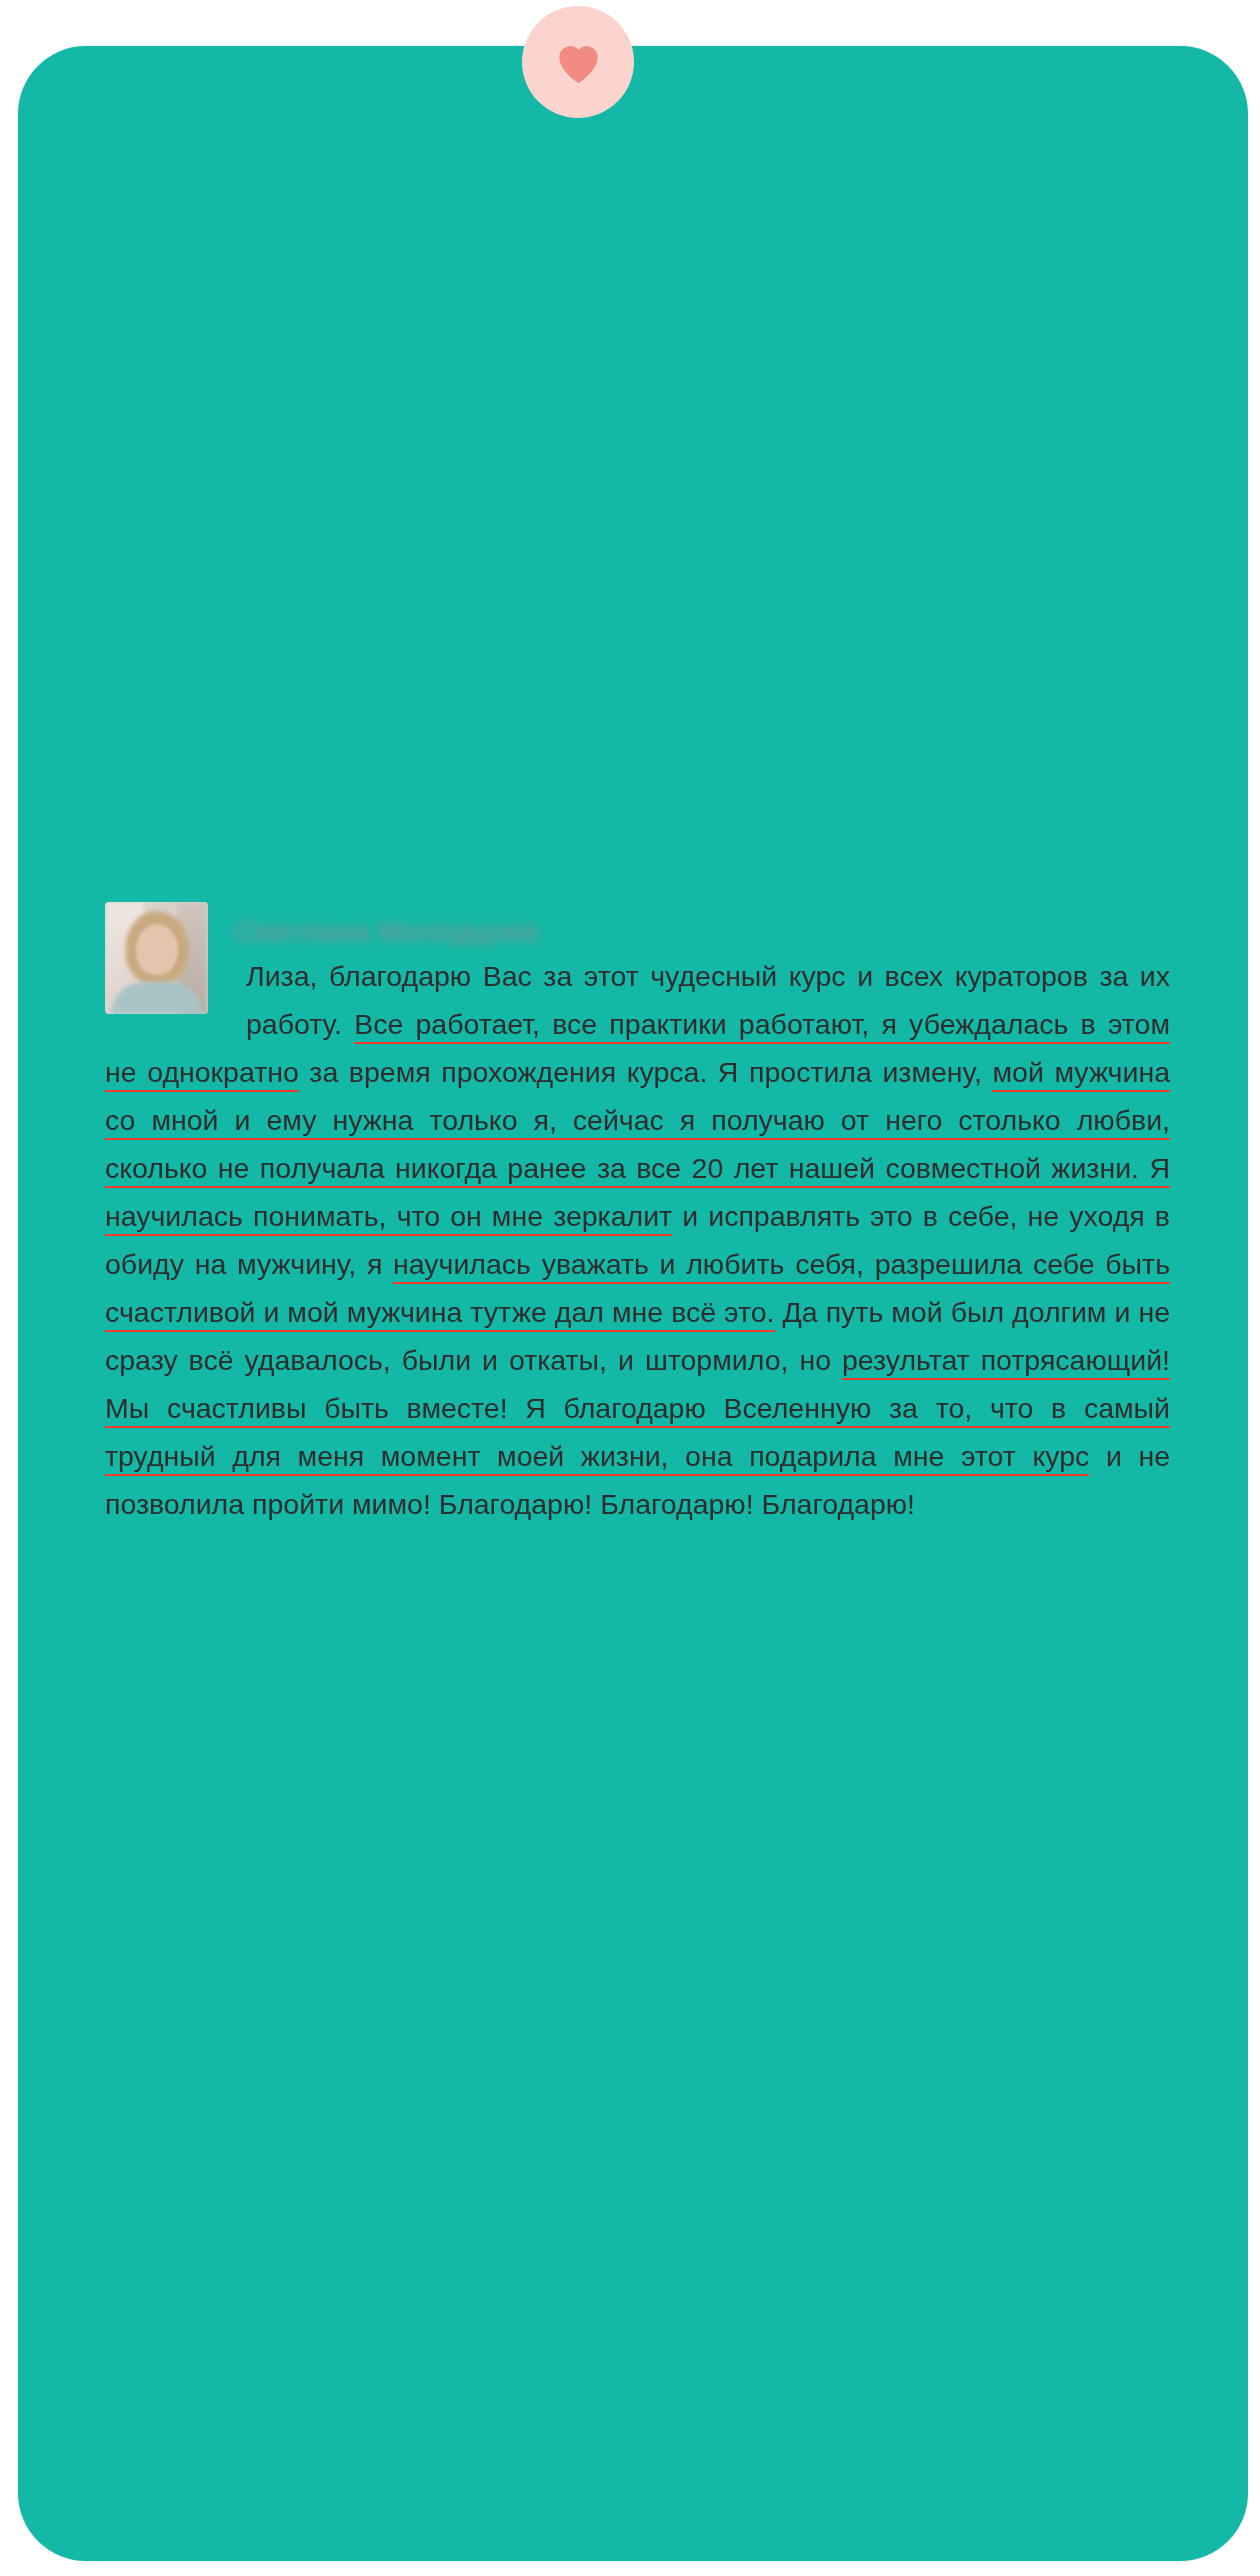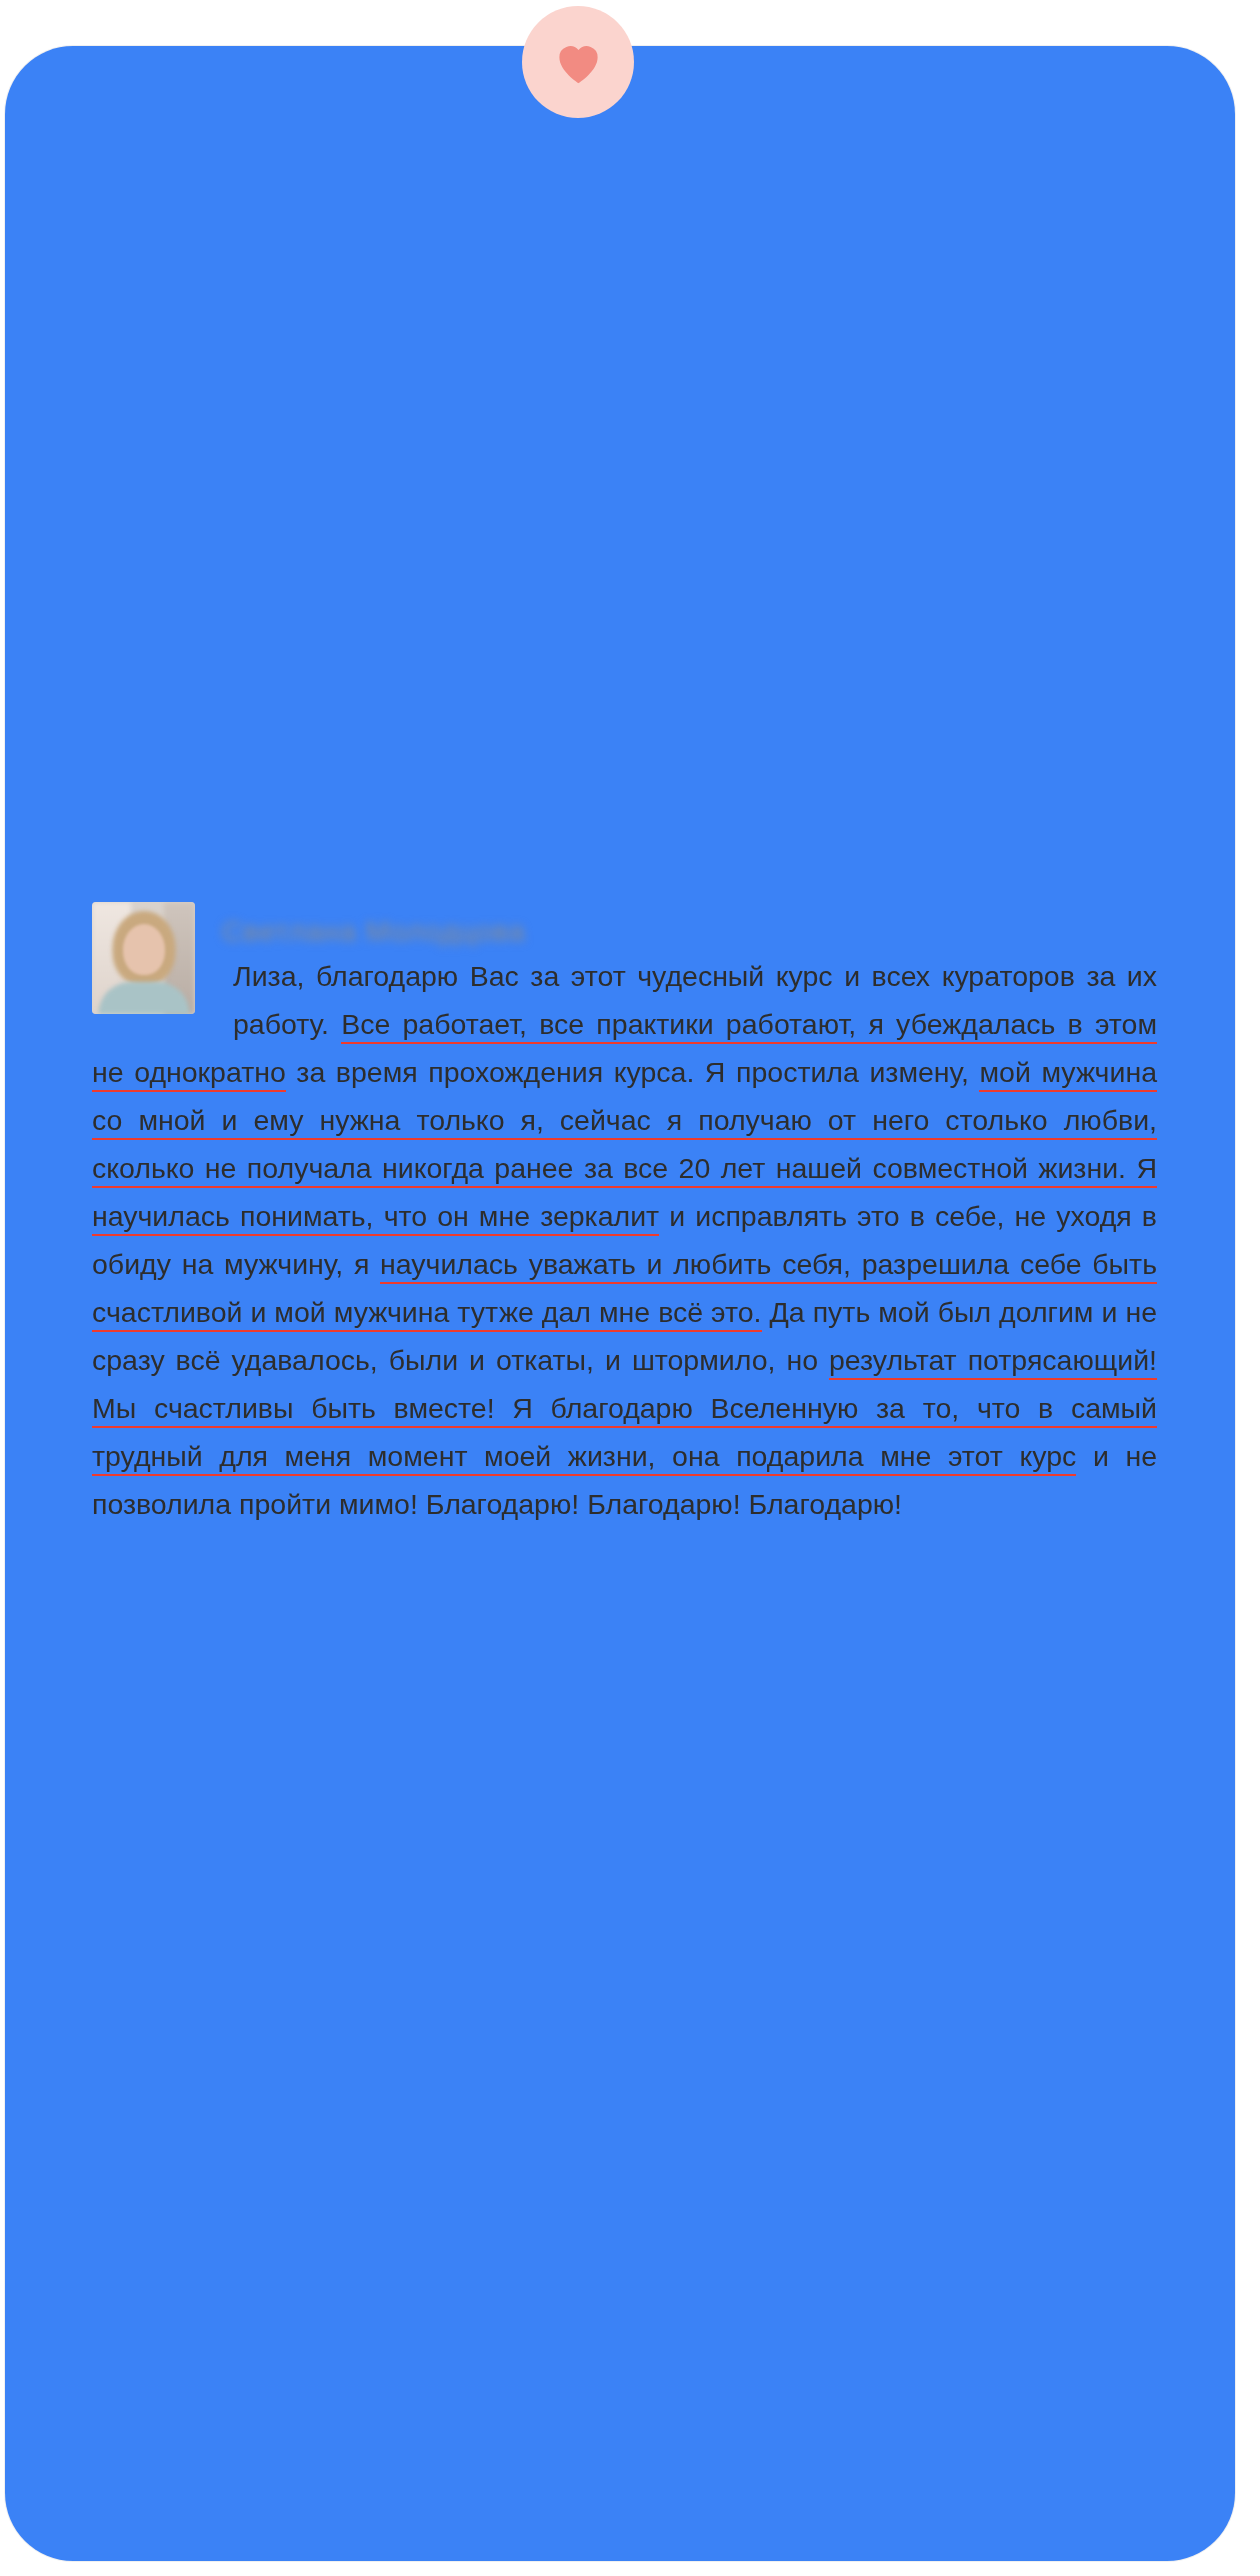--- a/index.html
+++ b/index.html
@@ -11,25 +11,25 @@
     width: 1261px;
     height: 2576px;
     font-family: "Liberation Sans", sans-serif;
     position: relative;
     overflow: hidden;
   }
 
   
   .phone-frame {
     position: absolute;
-    left: 5px;
+    left: 18px;
     top: 46px;
     width: 1230px;
     height: 2515px;
-    background: #3b82f6;
+    background: #14b8a6;
     border-radius: 68px;
     box-shadow: 0 0 0 1px rgba(0,0,0,0.06);
     overflow: hidden;
   }
 
   
   .heart-badge {
     position: absolute;
     left: 522px;
     top: 5.7px;

